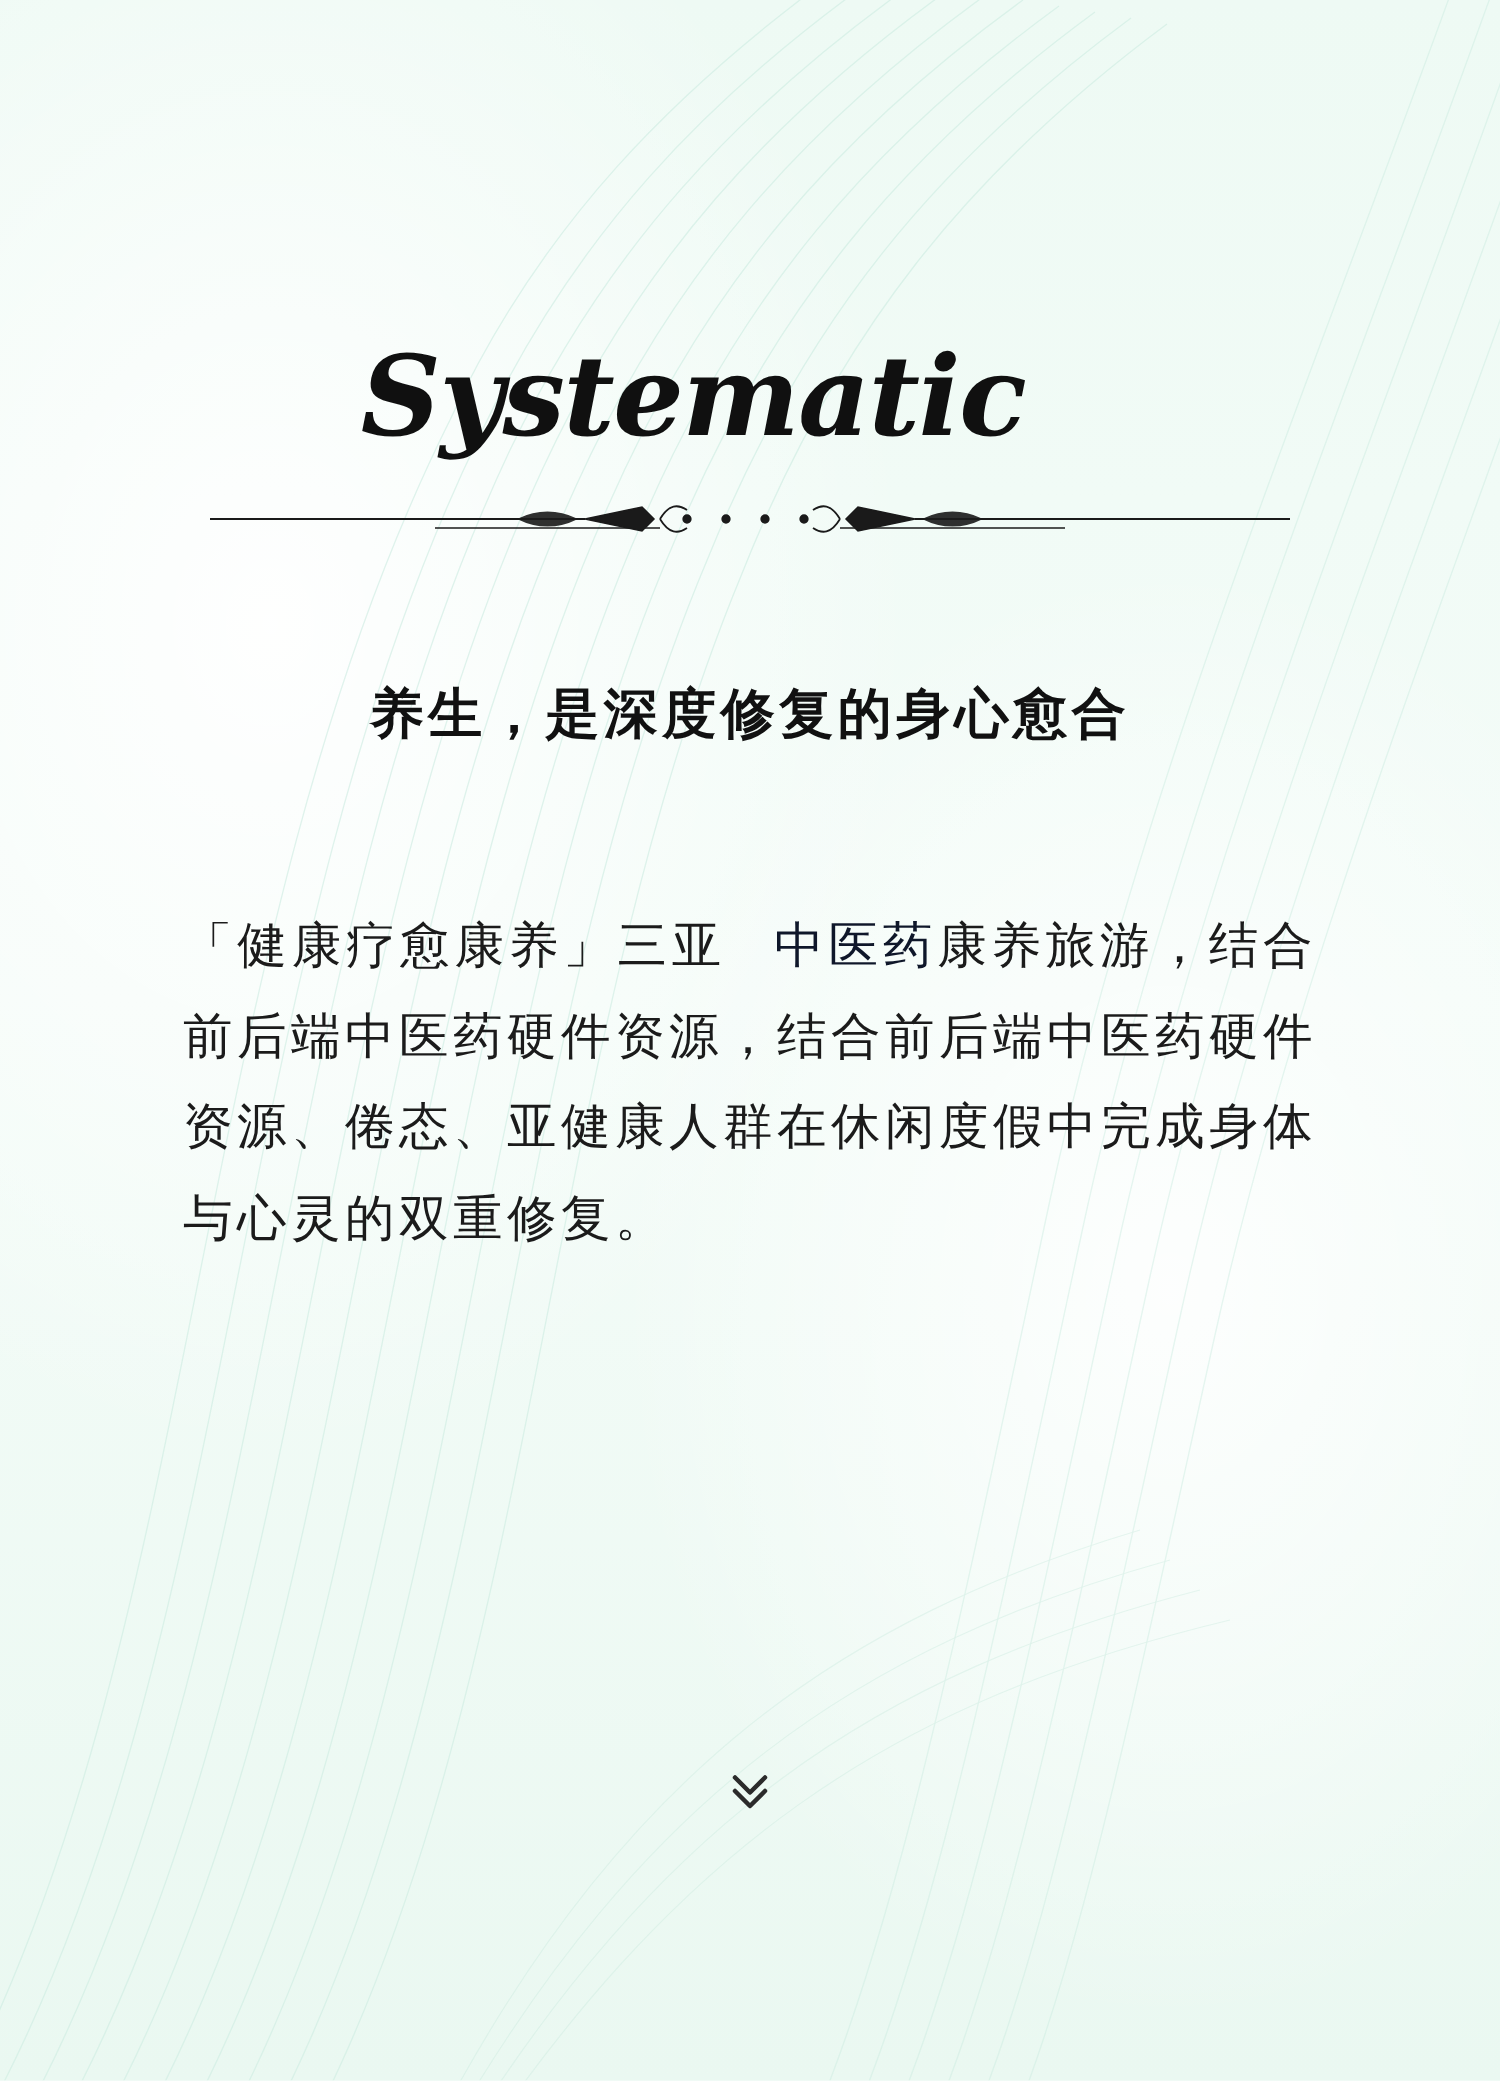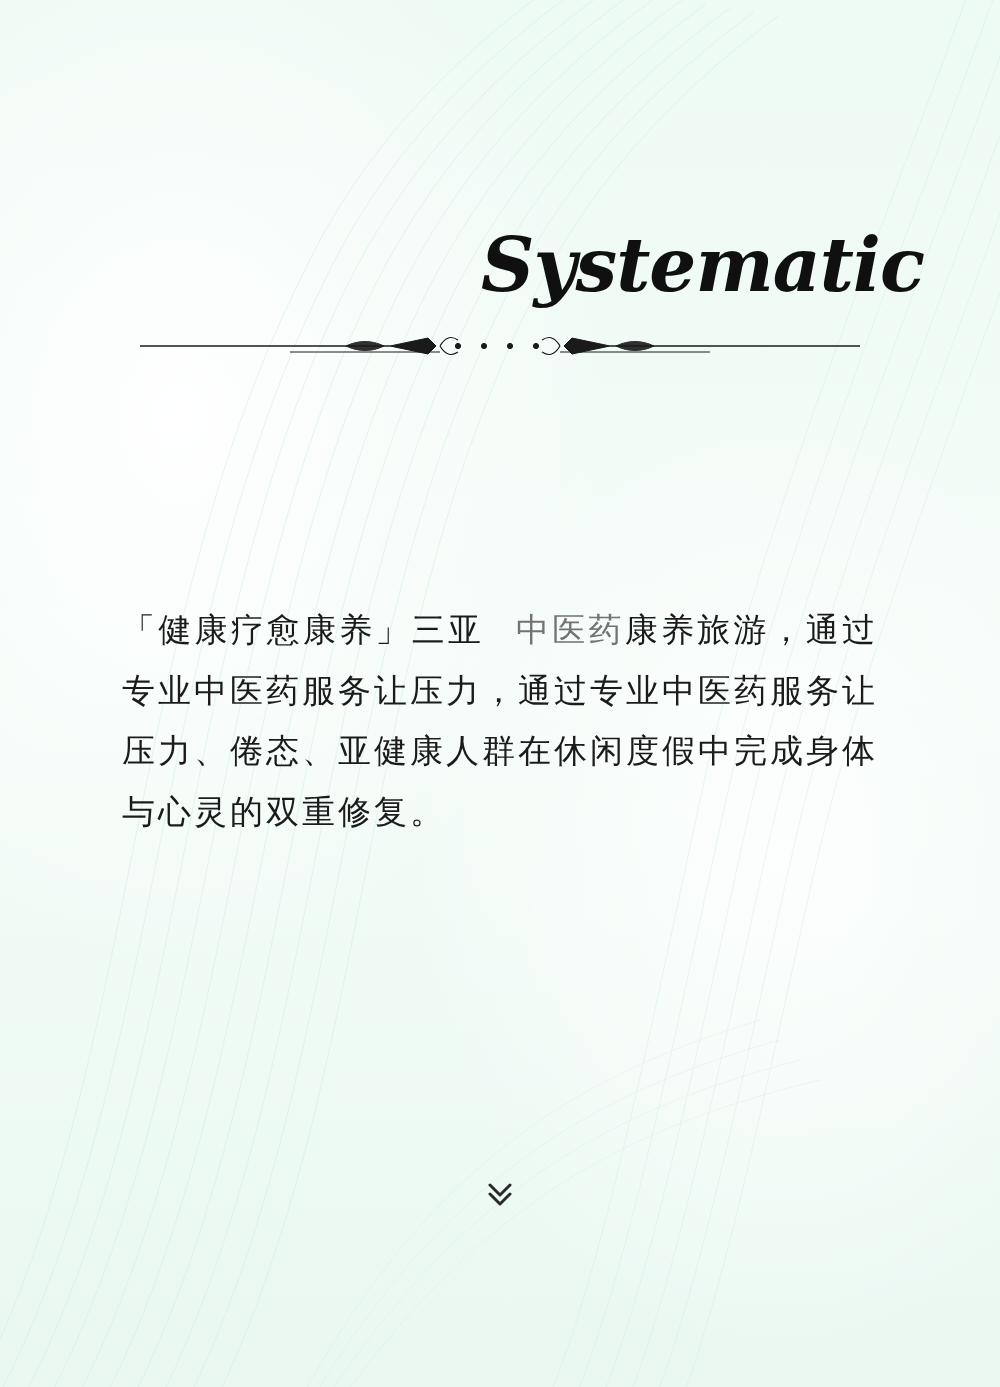--- a/index.html
+++ b/index.html
@@ -41,21 +41,21 @@
     width: 1000px;
     height: 1387px;
     box-sizing: border-box;
   }
 
   .script-title {
     position: absolute;
     top: 228px;
     left: 0;
     width: 924px;
-    text-align: right;
+    text-align: center;
     font-family: "DejaVu Serif", serif;
     font-style: italic;
     font-weight: 700;
     font-size: 74px;
     letter-spacing: -1px;
     color: #101010;
     line-height: 1;
   }
 
   .divider {
@@ -89,21 +89,21 @@
     line-height: 1.84;
     letter-spacing: 3px;
     color: #1b1b1b;
     text-align: justify;
     text-justify: inter-ideograph;
   }
   .body-copy .emph {
     font-weight: 400;
   }
   .body-copy .accent {
-    color: #737373;
+    color: #0f172a;
     margin-left: 32px;
   }
 
   .scroll-cue {
     position: absolute;
     top: 1172px;
     left: 0;
     width: 1000px;
     text-align: center;
   }
@@ -169,23 +169,24 @@
         <path d="M300,16 C306,6 312,6 318,10" fill="none" stroke-width="1.2"></path>
         <path d="M420,16 C414,6 408,6 402,10" fill="none" stroke-width="1.2"></path>
         <path d="M300,16 C306,26 312,26 318,22" fill="none" stroke-width="1.2"></path>
         <path d="M420,16 C414,26 408,26 402,22" fill="none" stroke-width="1.2"></path>
         <path d="M206,16 C218,10 232,10 244,16 C232,22 218,22 206,16 Z" opacity="0.9"></path>
         <path d="M514,16 C502,10 488,10 476,16 C488,22 502,22 514,16 Z" opacity="0.9"></path>
       </g>
     </svg>
   </div>
 
+  <div class="headline">养生，是深度修复的身心愈合</div>
 
   <div class="body-copy">
-    <span class="emph">「健康疗愈康养」</span><span>三亚</span><span class="accent">中医药</span><span>康养旅游，通过专业中医药服务让压力，通过专业中医药服务让压力、倦态、亚健康人群在休闲度假中完成身体与心灵的双重修复。</span>
+    <span class="emph">「健康疗愈康养」</span><span>三亚</span><span class="accent">中医药</span><span>康养旅游，结合前后端中医药硬件资源，结合前后端中医药硬件资源、倦态、亚健康人群在休闲度假中完成身体与心灵的双重修复。</span>
   </div>
 
   <div class="scroll-cue">
     <svg width="40" height="40" viewBox="0 0 40 40">
       <g fill="none" stroke="#2b2b2b" stroke-width="3" stroke-linecap="round" stroke-linejoin="round">
         <polyline points="10,13 20,23 30,13"></polyline>
         <polyline points="10,22 20,32 30,22"></polyline>
       </g>
     </svg>
   </div>

